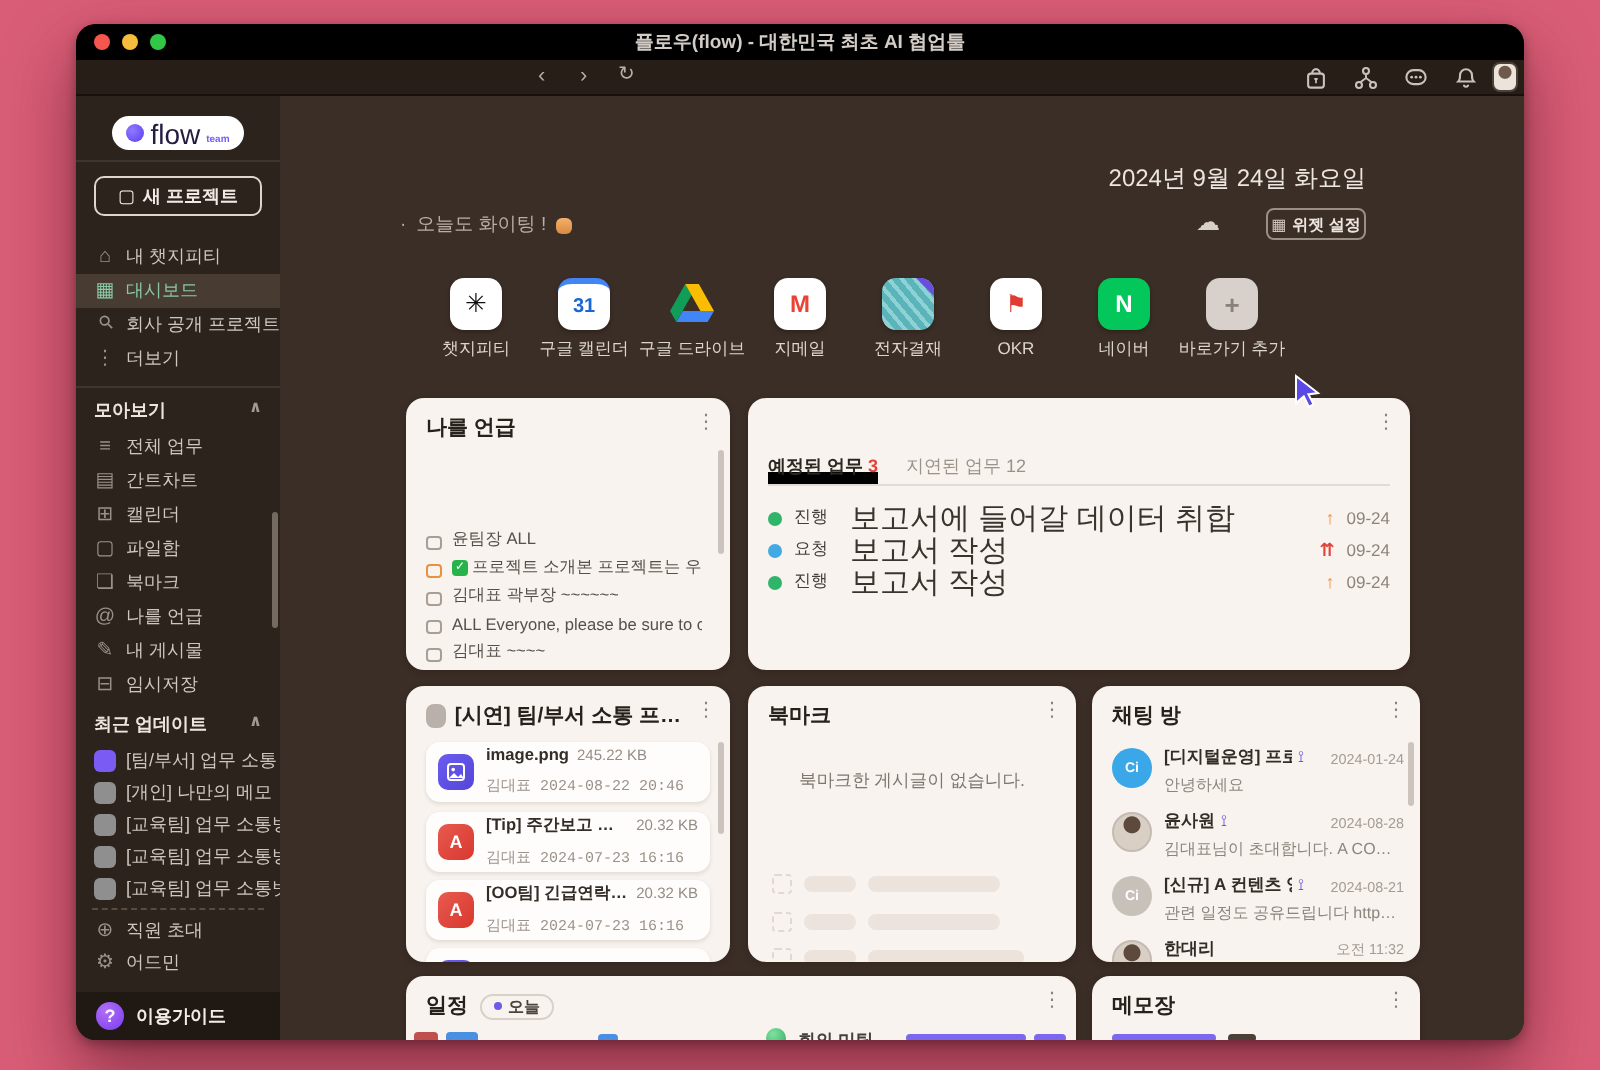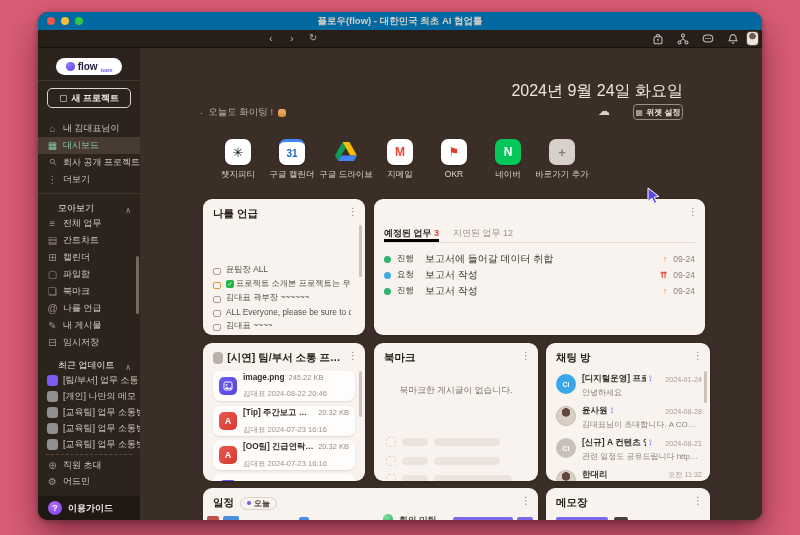--- a/index.html
+++ b/index.html
@@ -4,21 +4,21 @@
 <style>
   * { margin:0; padding:0; box-sizing:border-box; }
   html,body { width:800px; height:535px; overflow:hidden; }
   body { font-family:"Liberation Sans","DejaVu Sans",sans-serif; background:#d95d76; position:relative; }
 
   
   .window { position:absolute; left:38px; top:12px; width:724px; height:508px;
     border-radius:10px; overflow:hidden; background:#3b2e27;
     box-shadow:0 16px 34px rgba(70,12,30,.55), 0 2px 6px rgba(0,0,0,.35);
     display:flex; flex-direction:column; }
-  .titlebar { height:18px; background:#0369a1; display:flex; align-items:center; position:relative; flex:0 0 auto; }
+  .titlebar { height:18px; background:#000000; display:flex; align-items:center; position:relative; flex:0 0 auto; }
   .lights { display:flex; gap:6px; margin-left:9px; }
   .light { width:8px; height:8px; border-radius:50%; }
   .win-title { position:absolute; left:0; right:0; text-align:center; font-size:9.5px; font-weight:bold; color:#d3ccc6; }
   .toolbar { height:18px; background:#271e18; display:flex; align-items:center; position:relative; flex:0 0 auto; border-bottom:1px solid #17110d; }
   .navbtn { color:#b8b0a8; font-size:11px; line-height:10px; position:absolute; top:3px; cursor:default; }
   .search { position:absolute; left:292px; top:2px; width:148px; height:13px; background:#1c1510;
     border:1px solid #463c33; border-radius:7px; display:flex; align-items:center; padding:0 6px; gap:4px; }
   .search .ph { color:#7e746b; font-size:8.5px; flex:1; }
   .search .opt { color:#ded7d0; font-size:8px; font-weight:bold; border-left:1px solid #4a4038; padding-left:5px; }
   .tbi { position:absolute; top:2px; width:14px; height:14px; }
@@ -27,53 +27,53 @@
 
   
   .main { flex:1; display:flex; min-height:0; }
   .sidebar { width:102px; background:#2d231d; position:relative; flex:0 0 auto; }
   .content { flex:1; position:relative; background:#3b2e27; }
 
   
   .logo-pill { margin:10px auto 0; width:66px; height:17px; background:#fff; border-radius:9px;
     display:flex; align-items:center; justify-content:center; gap:3px; }
   .logo-dot { width:9px; height:9px; border-radius:50%; background:radial-gradient(circle at 35% 35%, #8f7bff, #5b3df0); }
-  .logo-txt { font-size:10px; font-weight:bold; color:#241b3f;text-align:center; }
+  .logo-txt { font-size:14px; font-weight:normal; color:#241b3f;text-align:center; }
   .logo-sub { font-size:5px; color:#7a5cf5; font-weight:bold; align-self:flex-end; margin-bottom:2px; }
   .sb-div { height:1px; background:#40352d; margin:5px 0; }
   .newp-btn { margin:7px auto 0; width:84px; height:20px; border:1px solid #ddd6cf; border-radius:5px;
     display:flex; align-items:center; justify-content:center; gap:4px; color:#f0eae4; font-size:9px; font-weight:bold; }
   .newp-ic { font-size:9px; color:#f0eae4; }
   .si { display:flex; align-items:center; gap:5px; padding:0 9px; height:17px; font-size:9px; color:#cfc7bf; white-space:nowrap; overflow:hidden; }
   .si .ic { width:11px; text-align:center; color:#9a9087; font-size:10px; flex:0 0 auto; }
   .si.active { background:#483b31; color:#87c7a4; }
   .si.active .ic { color:#87c7a4; }
   .si.small { height:16px; }
-  .sec-h { display:flex; align-items:flex-end; justify-content:space-between; padding:0 9px; height:16px;
-    font-size:9px; font-weight:normal; color:#ece5de; margin-top:5px;margin-left:11px; }
+  .sec-h { display:flex; align-items:flex-start; justify-content:space-between; padding:0 9px; height:16px;
+    font-size:9px; font-weight:bold; color:#ece5de; margin-top:5px; }
   .sec-h .chev { color:#a39991; font-size:8px; }
   .sq { width:11px; height:11px; border-radius:3px; flex:0 0 auto; }
   .dash-sep { border-bottom:1px dashed #584c42; margin:2px 8px; }
   .guide { position:absolute; left:0; right:0; bottom:0; height:24px; background:#201812;
     display:flex; align-items:center; gap:6px; padding:0 10px; }
   .guide-q { width:14px; height:14px; border-radius:50%; background:radial-gradient(circle at 35% 30%, #b06ef5, #7a3df0);
     color:#fff; font-size:9px; font-weight:bold; text-align:center; line-height:14px; }
   .guide-t { color:#f2ecE6; font-size:9px; font-weight:bold; color:#f2ece6; }
   .sb-scroll { position:absolute; right:1px; top:208px; width:3px; height:58px; border-radius:2px; background:#746a60; }
 
   
   .greet { position:absolute; left:57px; top:26px; font-size:16.5px; font-weight:bold; color:#f5efe9; display:flex; align-items:center; gap:5px; }
   .smiley { width:15px; height:15px; border-radius:50%; background:radial-gradient(circle at 35% 30%, #ffd36b, #f5a43b); position:relative; }
   .smiley::before { content:""; position:absolute; left:3.5px; top:5px; width:2px; height:2px; border-radius:50%;
     background:#5a3a10; box-shadow:6px 0 0 #5a3a10; }
   .smiley::after { content:""; position:absolute; left:4px; top:7px; width:7px; height:4px;
     border-bottom:1.5px solid #5a3a10; border-radius:0 0 7px 7px; }
   .subline { position:absolute; left:60px; top:58px; font-size:9.5px; color:#b7aea6; display:flex; align-items:center; gap:5px; }
   .fist { width:8px; height:8px; border-radius:3px; background:linear-gradient(#f2b06a,#d98b3f); }
-  .hdate { position:absolute; right:79px; top:33px; font-size:16px; color:#ece6df; }
+  .hdate { position:absolute; right:79px; top:33px; font-size:12px; color:#ece6df; }
   .cloud { position:absolute; right:152px; top:56px; font-size:12px; color:#d8d1ca; }
   .widget-btn { position:absolute; right:79px; top:56px; width:50px; height:16px; border:1px solid #998f85; border-radius:4px;
     display:flex; align-items:center; justify-content:center; gap:3px; color:#ece6df; font-size:8px; font-weight:bold; }
   .widget-btn .wic { font-size:8px; color:#ccc4bc; }
 
   
   .apps { position:absolute; left:71px; top:91px; display:flex; }
   .app { width:54px; display:flex; flex-direction:column; align-items:center; gap:4px; }
   .app-ic { width:26px; height:26px; border-radius:7px; display:flex; align-items:center; justify-content:center;
     font-weight:bold; box-shadow:0 1px 2px rgba(30,15,8,.4); position:relative; overflow:hidden; }
@@ -98,40 +98,40 @@
   .m-item { position:absolute; left:10px; right:14px; height:14px; display:flex; align-items:flex-end; gap:5px;margin-top:35px; }
   .bub { width:8px; height:7px; border:1px solid #a89e94; border-radius:2px; flex:0 0 auto; }
   .bub.orange { border-color:#e8923e; }
   .m-txt { font-size:8.3px; color:#57504a; white-space:nowrap; overflow:hidden; text-overflow:ellipsis; display:flex; align-items:center; gap:2px; }
   .chk { width:8px; height:8px; border-radius:2px; background:#27b24a; color:#fff; font-size:6px; line-height:8px; text-align:center; flex:0 0 auto; }
 
   
   .t-period { font-weight:normal; font-size:8px; color:#9a9189; }
   .t-tabs { position:absolute; left:10px; right:10px; top:28px; height:16px; border-bottom:1px solid #e3dbd4; display:flex; gap:14px; }
   .t-tab { font-size:9px; color:#9b9289; padding-bottom:3px; }
-  .t-tab.on { color:#2d2username; color:#2d2722; font-weight:bold; border-bottom:3px solid #000000;text-align:right; }
+  .t-tab.on { color:#2d2username; color:#2d2722; font-weight:bold; border-bottom:6px solid #000000;text-align:right; }
   .t-count { color:#e0443a; font-weight:bold; }
   .t-row { position:absolute; left:10px; right:10px; height:16px; display:flex; align-items:center; gap:6px; }
   .t-dot { width:7px; height:7px; border-radius:50%; flex:0 0 auto; }
   .t-status { font-size:8.5px; color:#43? ; color:#453f39; width:22px; }
-  .t-name { font-size:10px; color:#3a342e; flex:1; white-space:nowrap; overflow:hidden; }
+  .t-name { font-size:15px; color:#3a342e; flex:1; white-space:nowrap; overflow:hidden; }
   .t-arrow { font-size:9px; font-weight:bold; }
   .t-date { font-size:8.5px; color:#8c837b; }
 
   
   .f-row { position:absolute; left:10px; width:142px; height:30px; background:#fffdfb; border-radius:7px;
     box-shadow:0 1px 2px rgba(60,30,15,.12); display:flex; align-items:center; gap:6px; padding:0 6px; }
   .f-ic { width:18px; height:18px; border-radius:5px; flex:0 0 auto; display:flex; align-items:center; justify-content:center; color:#fff; font-size:9px; font-weight:bold; }
   .f-ic.img { background:linear-gradient(135deg,#6a5cf0,#5346d8); }
   .f-ic.pdf { background:linear-gradient(135deg,#e85a4f,#d8382e); }
   .f-main { flex:1; min-width:0; }
   .f-line1 { display:flex; align-items:baseline; gap:4px; }
   .f-name { font-size:8.3px; font-weight:bold; color:#332d27; white-space:nowrap; overflow:hidden; text-overflow:ellipsis; max-width:72px; }
   .f-size { font-size:7.5px; color:#958c84; white-space:nowrap; }
-  .f-meta { font-size:7.5px; color:#9b928a; white-space:nowrap; overflow:hidden; }
+  .f-meta { font-size:7.5px; color:#9b928a; white-space:nowrap; overflow:hidden;font-family:Liberation Mono, monospace; }
   .proj-t-ic { width:12px; height:12px; border-radius:4px; background:#b9b1a9; display:inline-block; vertical-align:-2px; margin-right:4px; }
 
   
   .bm-empty { position:absolute; left:0; right:0; top:42px; text-align:center; font-size:8.8px; color:#7d756e; }
   .sk-row { position:absolute; left:12px; display:flex; align-items:center; gap:6px; height:12px; }
   .sk-ic { width:10px; height:10px; border:1px dashed #e3d8d1; border-radius:2px; }
   .sk-bar { height:8px; border-radius:4px; background:#ece3dd; }
 
   
   .ch-row { position:absolute; left:10px; right:8px; height:30px; display:flex; gap:6px; }
@@ -209,21 +209,21 @@
         <span class="logo-sub">team</span>
       </div>
       <div class="sb-div"></div>
       <div class="newp-btn">
         <span class="newp-ic">▢</span>
         <span>새 프로젝트</span>
       </div>
       <div style="margin-top:12px">
         <div class="si">
           <span class="ic">⌂</span>
-          <span>내 김대표님이</span>
+          <span>내 챗지피티</span>
           </div>
         <div class="si active">
           <span class="ic">▦</span>
           <span>대시보드</span>
           </div>
         <div class="si">
           <span class="ic"><svg width="8" height="8" viewBox="0 0 12 12">
                 <circle cx="5" cy="5" r="3.2" fill="none" stroke="#9a9087" stroke-width="1.3"></circle>
                 <line x1="7.6" y1="7.6" x2="10.6" y2="10.6" stroke="#9a9087" stroke-width="1.3"></line>
               </svg></span>
@@ -342,20 +342,24 @@
               <polygon points="23,14.5 19.8,20 4.2,20 7.4,14.5" fill="#4285f4"></polygon>
             </svg>
             </div>
           <div class="app-lb">구글 드라이브</div>
           </div>
         <div class="app">
           <div class="app-ic ai-white ai-gmail">M</div>
           <div class="app-lb">지메일</div>
           </div>
         <div class="app">
+          <div class="app-ic ai-appr"></div>
+          <div class="app-lb">전자결재</div>
+          </div>
+        <div class="app">
           <div class="app-ic ai-white ai-okr">⚑</div>
           <div class="app-lb">OKR</div>
           </div>
         <div class="app">
           <div class="app-ic ai-naver">N</div>
           <div class="app-lb">네이버</div>
           </div>
         <div class="app">
           <div class="app-ic ai-add">+</div>
           <div class="app-lb">바로가기 추가</div>

